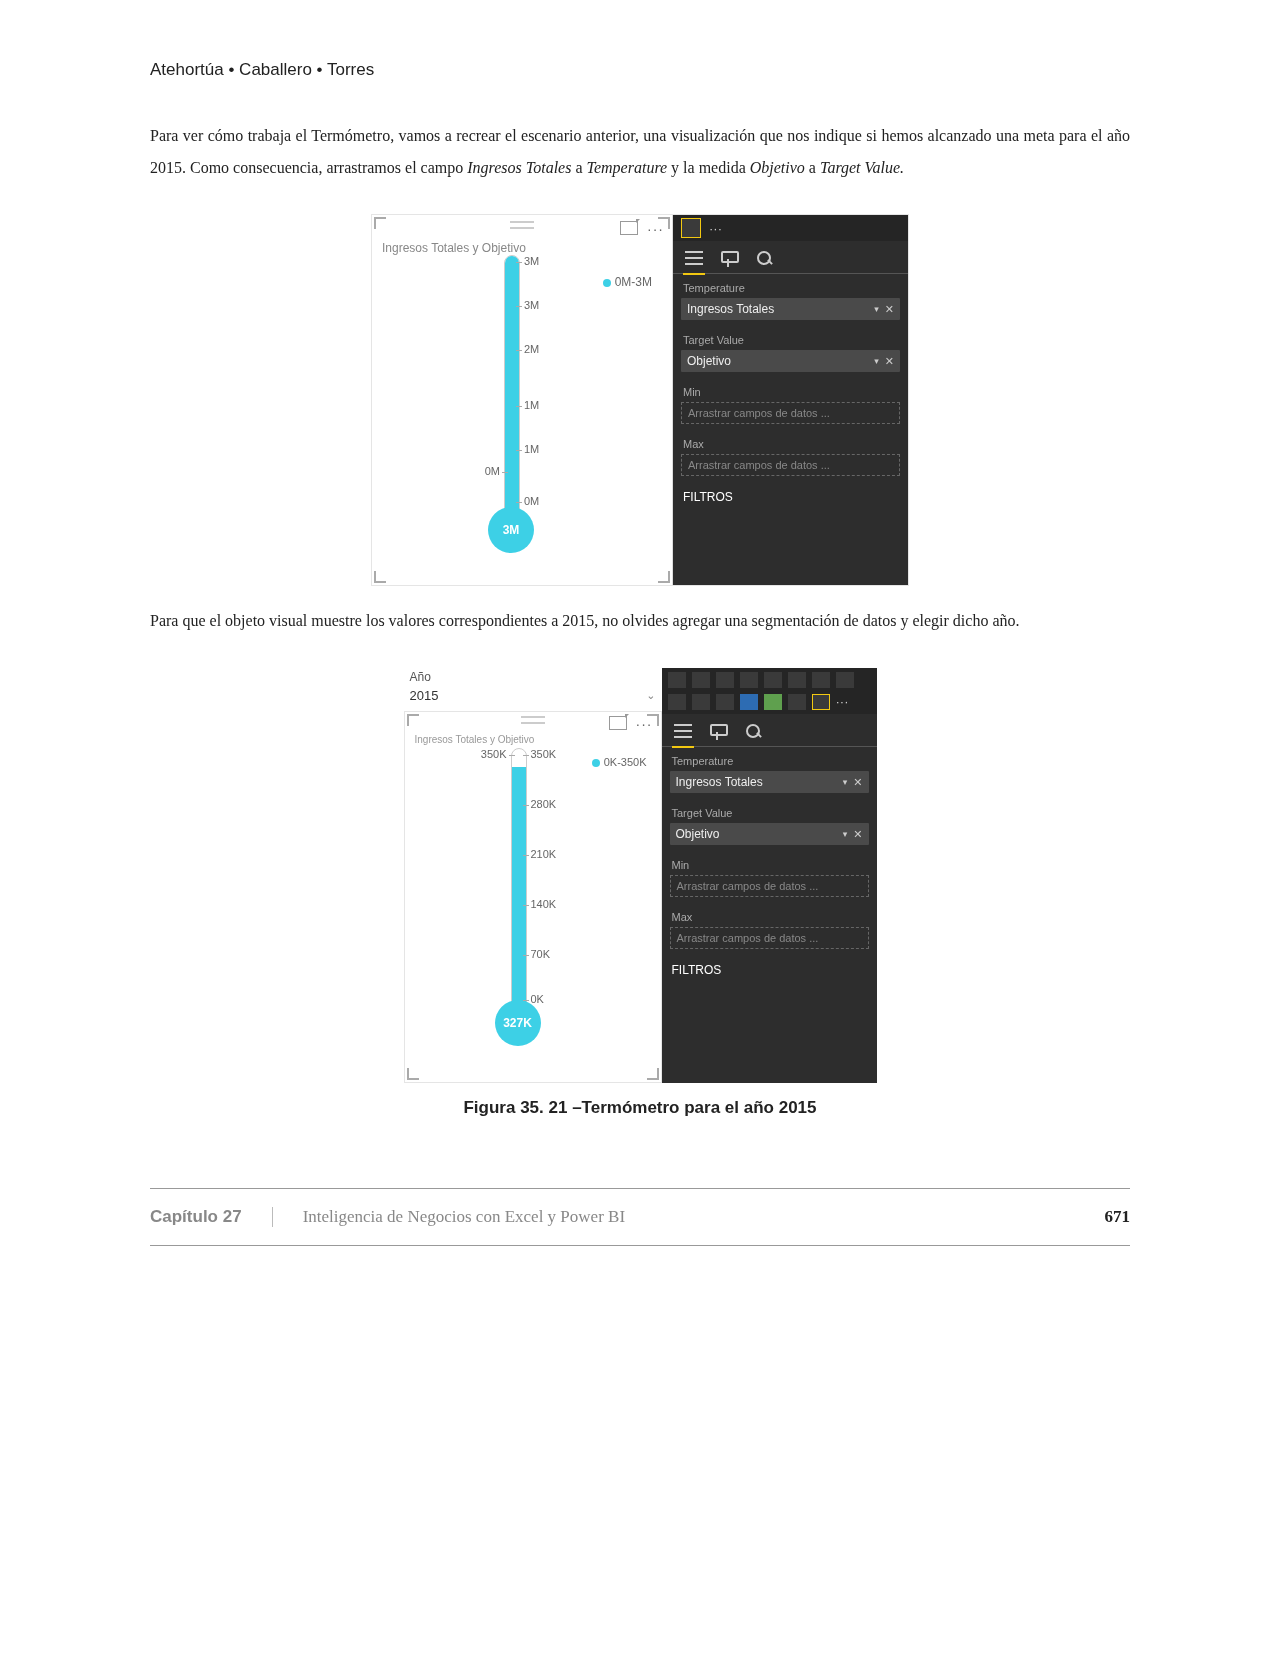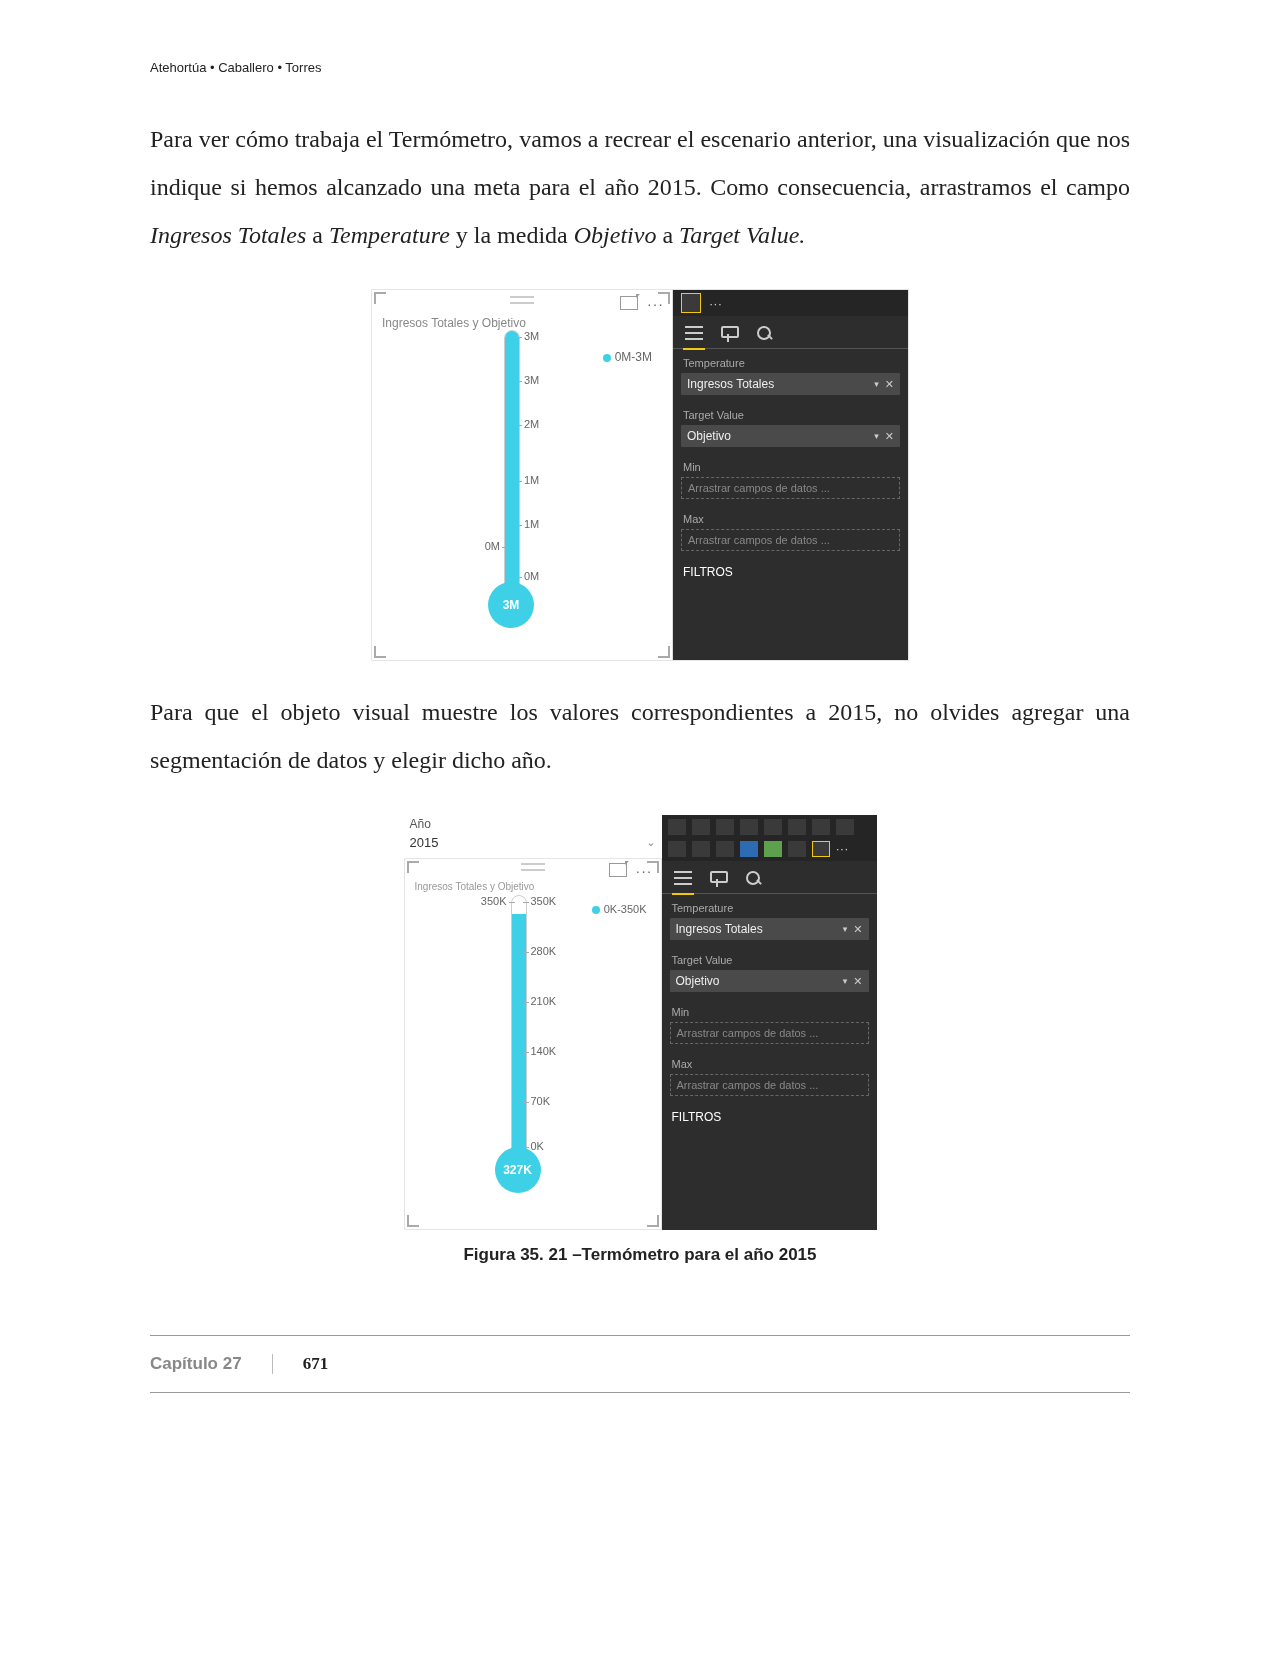--- a/index.html
+++ b/index.html
@@ -9,27 +9,27 @@
     background: #fff;
     color: #222;
     width: 1280px;
   }
   .page {
     padding: 60px 150px 40px 150px;
     box-sizing: border-box;
     width: 1280px;
   }
   .header {
-    font-size: 13px;
+    font-size: 17px;
     color: #222;
     margin-bottom: 40px;
     font-family: "Segoe UI", Arial, sans-serif;
   }
   .body-text {
-    font-size: 24px;
+    font-size: 16px;
     line-height: 2.0;
     text-align: justify;
     color: #222;
     margin-bottom: 30px;
   }
   .body-text .italic { font-style: italic; }
   .figure-wrap {
     text-align: center;
     margin: 20px 0 10px 0;
   }
@@ -418,15 +418,16 @@
         <div class="field-section-label">Max</div>
         <div class="field-placeholder">Arrastrar campos de datos ...</div>
         <div class="filtros">FILTROS</div>
       </div>
     </div>
     <div class="figure-caption">Figura 35. 21 –Termómetro para el año 2015</div>
   </div>
 
   <div class="footer">
     <span class="chapter">Capítulo 27</span>
+    <span class="title">Inteligencia de Negocios con Excel y Power BI</span>
     <span class="pnum">671</span>
   </div>
 </div>
 
 </body></html>

